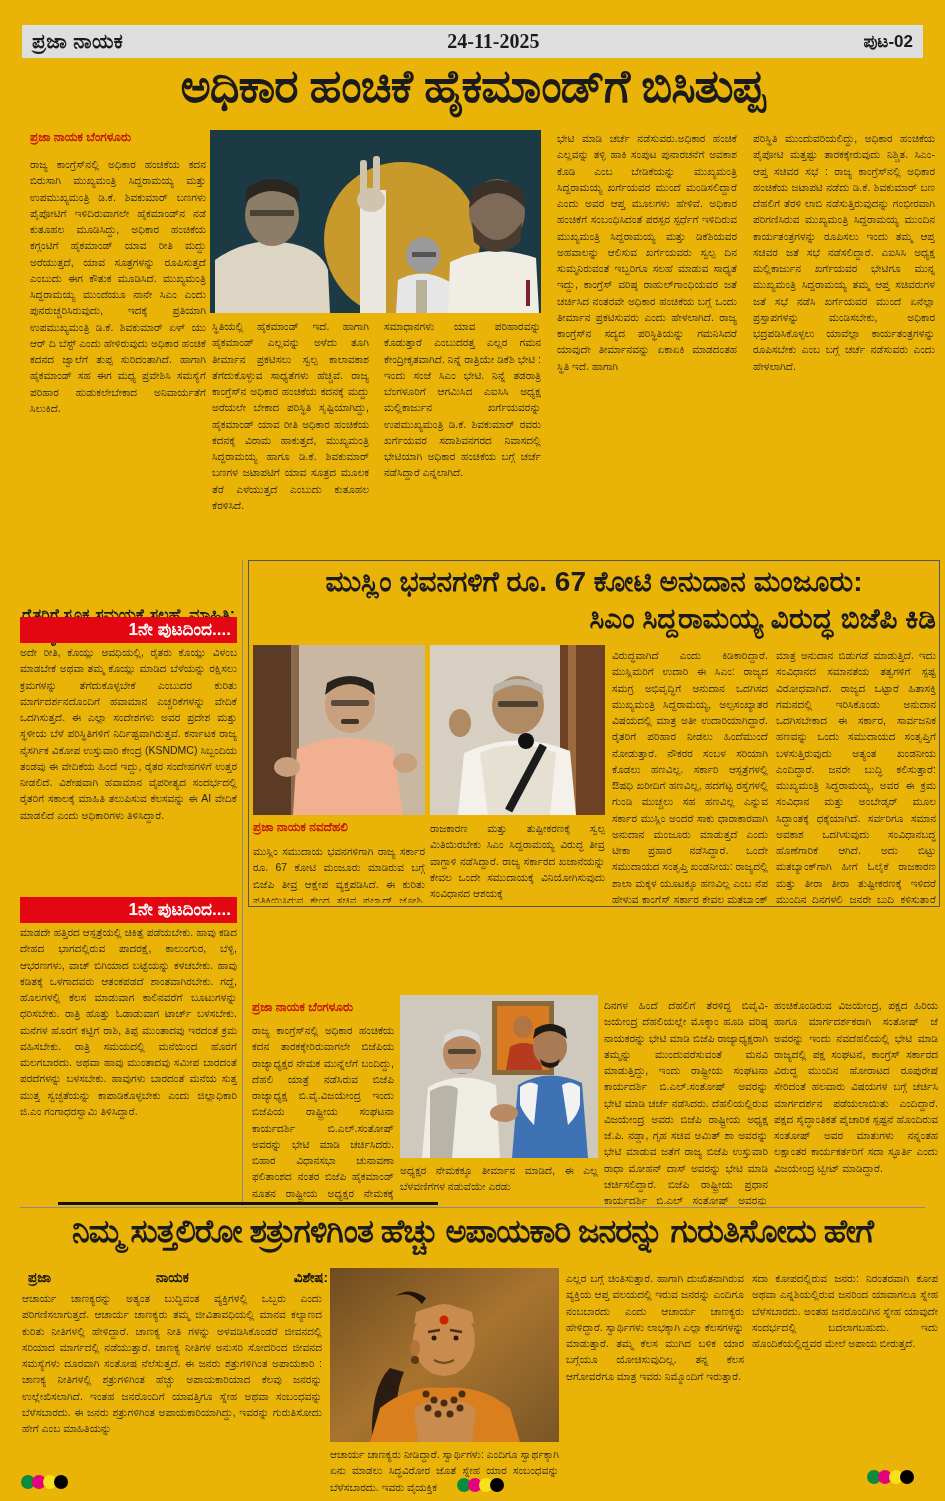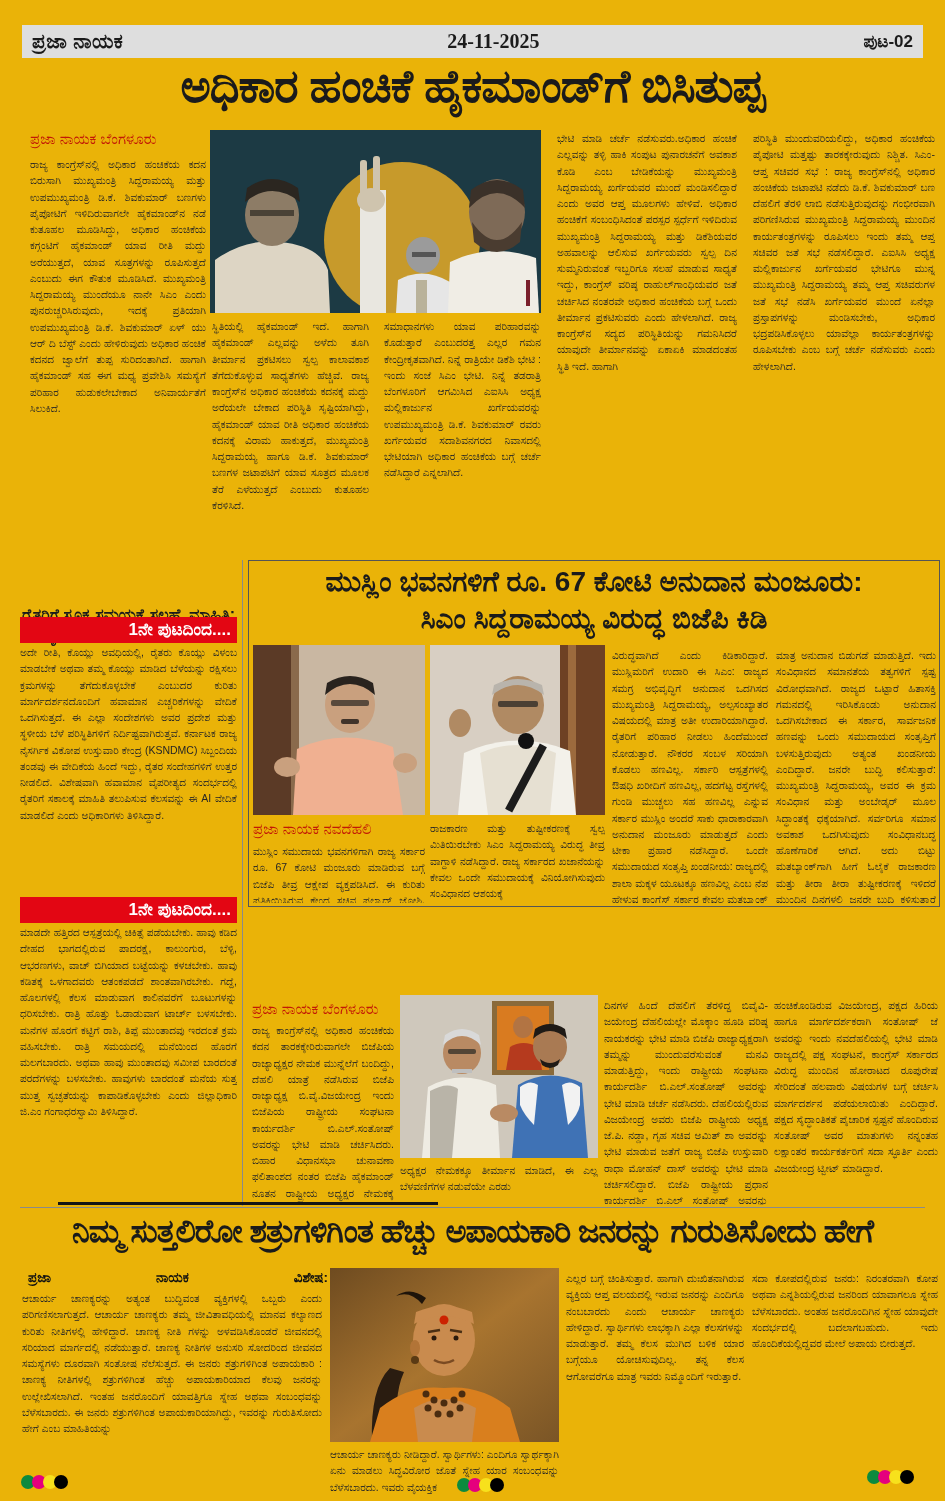--- a/index.html
+++ b/index.html
@@ -11,21 +11,21 @@
   .masthead-title{font-weight:bold;font-size:20px;letter-spacing:.5px;}
   .masthead-date{font-family:"Liberation Serif","DejaVu Serif",serif;font-weight:bold;font-size:20px;}
   .masthead-page{font-weight:bold;font-size:17px;}
   .h-lead{font-size:46px;font-weight:800;text-align:center;line-height:1.05;letter-spacing:-1px;white-space:nowrap;}
   .h-box{font-weight:800;text-align:center;line-height:1.18;}
   .h-a2{font-size:28px;}
   .h-a3{font-size:39px;letter-spacing:-1px;white-space:nowrap;overflow:hidden;}
   .h-a4{font-size:32px;letter-spacing:-1px;text-align:center;font-weight:800;white-space:nowrap;}
   .h-side{font-size:16px;font-weight:800;text-align:center;line-height:1.3;margin-top:43px;}
   .body-text{font-size:10.5px;line-height:1.55;text-align:justify;overflow:hidden;color:#262626;}
-  .byline{color:#c21807;font-weight:normal;font-size:15px;}
+  .byline{color:#c21807;font-weight:bold;font-size:12px;}
   .byline-dark{color:#111;font-weight:bold;font-size:13.5px;text-align:justify;text-align-last:justify;}
   .banner{background:#e30613;color:#ffffff;font-weight:bold;font-size:17px;
           padding:3px 6px;box-sizing:border-box;text-align:right;}
   .box{border:1px solid #555;box-sizing:border-box;}
   .vline{background:#8a8a8a;width:1px;}
   .hline{background:#8a8a8a;height:1px;}
   .hline-thick{background:#151515;height:3px;}
   .photo{display:block;}
   .regmark{display:flex;}
   .regmark span{width:14px;height:14px;border-radius:50%;margin-left:-3px;display:inline-block;}
@@ -81,21 +81,21 @@
 
   <div class="abs h-side" style="left:20px;top:562px;width:217px;height:50px;">ರೈತರಿಗೆ ಸೂಕ್ತ ಸಮಯಕ್ಕೆ ಸಲಹೆ, ಮಾಹಿತಿ: ಕೃಷಿ ಇಲಾಖೆಯಿಂದ AI ವೇದಿಕೆ!</div>
   <div class="abs banner" style="left:20px;top:617px;width:217px;">1ನೇ ಪುಟದಿಂದ....</div>
   <div class="abs body-text" style="left:20px;top:644px;width:217px;height:194px;">ಅದೇ ರೀತಿ, ಕೊಯ್ಲು ಅವಧಿಯಲ್ಲಿ, ರೈತರು ಕೊಯ್ಲು ವಿಳಂಬ ಮಾಡಬೇಕೆ ಅಥವಾ ತಮ್ಮ ಕೊಯ್ಲು ಮಾಡಿದ ಬೆಳೆಯನ್ನು ರಕ್ಷಿಸಲು ಕ್ರಮಗಳನ್ನು ತೆಗೆದುಕೊಳ್ಳಬೇಕೆ ಎಂಬುದರ ಕುರಿತು ಮಾರ್ಗದರ್ಶನದೊಂದಿಗೆ ಹವಾಮಾನ ಎಚ್ಚರಿಕೆಗಳನ್ನು ವೇದಿಕೆ ಒದಗಿಸುತ್ತದೆ. ಈ ಎಲ್ಲಾ ಸಂದೇಶಗಳು ಅವರ ಪ್ರದೇಶ ಮತ್ತು ಸ್ಥಳೀಯ ಬೆಳೆ ಪರಿಸ್ಥಿತಿಗಳಿಗೆ ನಿರ್ದಿಷ್ಟವಾಗಿರುತ್ತವೆ. ಕರ್ನಾಟಕ ರಾಜ್ಯ ನೈಸರ್ಗಿಕ ವಿಕೋಪ ಉಸ್ತುವಾರಿ ಕೇಂದ್ರ (KSNDMC) ಸಿಬ್ಬಂದಿಯ ತಂಡವು ಈ ವೇದಿಕೆಯ ಹಿಂದೆ ಇದ್ದು, ರೈತರ ಸಂದೇಹಗಳಿಗೆ ಉತ್ತರ ನೀಡಲಿದೆ. ವಿಶೇಷವಾಗಿ ಹವಾಮಾನ ವೈಪರೀತ್ಯದ ಸಂದರ್ಭದಲ್ಲಿ ರೈತರಿಗೆ ಸಕಾಲಕ್ಕೆ ಮಾಹಿತಿ ತಲುಪಿಸುವ ಕೆಲಸವನ್ನು ಈ AI ವೇದಿಕೆ ಮಾಡಲಿದೆ ಎಂದು ಅಧಿಕಾರಿಗಳು ತಿಳಿಸಿದ್ದಾರೆ.</div>
 
   <div class="abs banner" style="left:20px;top:897px;width:217px;">1ನೇ ಪುಟದಿಂದ....</div>
   <div class="abs body-text" style="left:20px;top:924px;width:217px;height:281px;">ಮಾಡದೇ ಹತ್ತಿರದ ಆಸ್ಪತ್ರೆಯಲ್ಲಿ ಚಿಕಿತ್ಸೆ ಪಡೆಯಬೇಕು. ಹಾವು ಕಡಿದ ದೇಹದ ಭಾಗದಲ್ಲಿರುವ ಪಾದರಕ್ಷೆ, ಕಾಲುಂಗುರ, ಬೆಳ್ಳಿ, ಆಭರಣಗಳು, ವಾಚ್ ಬಿಗಿಯಾದ ಬಟ್ಟೆಯನ್ನು ಕಳಚಬೇಕು. ಹಾವು ಕಡಿತಕ್ಕೆ ಒಳಗಾದವರು ಆತಂಕಪಡದೆ ಶಾಂತವಾಗಿರಬೇಕು. ಗದ್ದೆ, ಹೊಲಗಳಲ್ಲಿ ಕೆಲಸ ಮಾಡುವಾಗ ಕಾಲಿನವರೆಗೆ ಬೂಟುಗಳನ್ನು ಧರಿಸಬೇಕು. ರಾತ್ರಿ ಹೊತ್ತು ಓಡಾಡುವಾಗ ಟಾರ್ಚ್ ಬಳಸಬೇಕು. ಮನೆಗಳ ಹೊರಗೆ ಕಟ್ಟಿಗೆ ರಾಶಿ, ತಿಪ್ಪೆ ಮುಂತಾದವು ಇರದಂತೆ ಕ್ರಮ ವಹಿಸಬೇಕು. ರಾತ್ರಿ ಸಮಯದಲ್ಲಿ ಮನೆಯಿಂದ ಹೊರಗೆ ಮಲಗಬಾರದು. ಅಥವಾ ಹಾವು ಮುಂತಾದವು ಸಮೀಪ ಬಾರದಂತೆ ಪರದೆಗಳನ್ನು ಬಳಸಬೇಕು. ಹಾವುಗಳು ಬಾರದಂತೆ ಮನೆಯ ಸುತ್ತ ಮುತ್ತ ಸ್ವಚ್ಛತೆಯನ್ನು ಕಾಪಾಡಿಕೊಳ್ಳಬೇಕು ಎಂದು ಜಿಲ್ಲಾಧಿಕಾರಿ ಜಿ.ಎಂ ಗಂಗಾಧರಸ್ವಾಮಿ ತಿಳಿಸಿದ್ದಾರೆ.</div>
 
   <div class="abs box" style="left:248px;top:560px;width:692px;height:347px;"></div>
   <div class="abs h-box h-a2" style="left:252px;top:565px;width:684px;">ಮುಸ್ಲಿಂ ಭವನಗಳಿಗೆ ರೂ. 67 ಕೋಟಿ ಅನುದಾನ ಮಂಜೂರು:</div>
-  <div class="abs h-box h-a2" style="left:252px;top:602px;width:684px;">ಸಿಎಂ ಸಿದ್ದರಾಮಯ್ಯ ವಿರುದ್ಧ ಬಿಜೆಪಿ ಕಿಡಿ</div>
+  <div class="abs h-box h-a2" style="left:252px;top:602px;width:684px;text-align:right;">ಸಿಎಂ ಸಿದ್ದರಾಮಯ್ಯ ವಿರುದ್ಧ ಬಿಜೆಪಿ ಕಿಡಿ</div>
 
   <svg class="abs photo" style="left:253px;top:645px;" width="172" height="170" viewBox="0 0 172 170">
     <rect width="172" height="170" fill="#c9b7a2"></rect>
     <rect x="0" y="0" width="38" height="170" fill="#5b3a26"></rect>
     <rect x="38" y="0" width="8" height="170" fill="#8a6a4c"></rect>
     <path d="M40 170 L44 104 Q90 82 140 102 L150 170 Z" fill="#f0b091"></path>
     <ellipse cx="97" cy="60" rx="25" ry="28" fill="#c9a07e"></ellipse>
     <path d="M72 50 Q97 28 122 50 L120 38 Q97 24 74 38 Z" fill="#29231e"></path>
     <rect x="78" y="55" width="38" height="6" rx="2" fill="#443a30" opacity="0.85"></rect>
     <rect x="88" y="74" width="18" height="5" rx="2" fill="#40332a"></rect>

